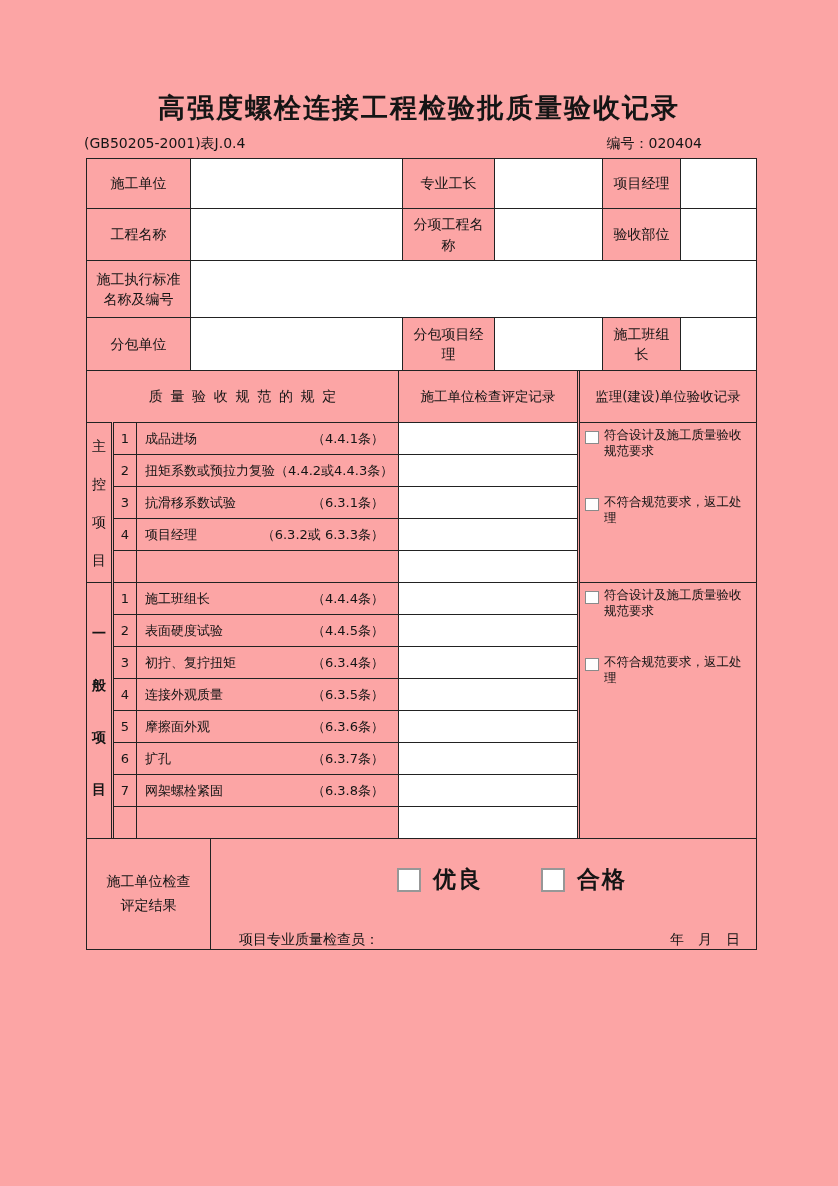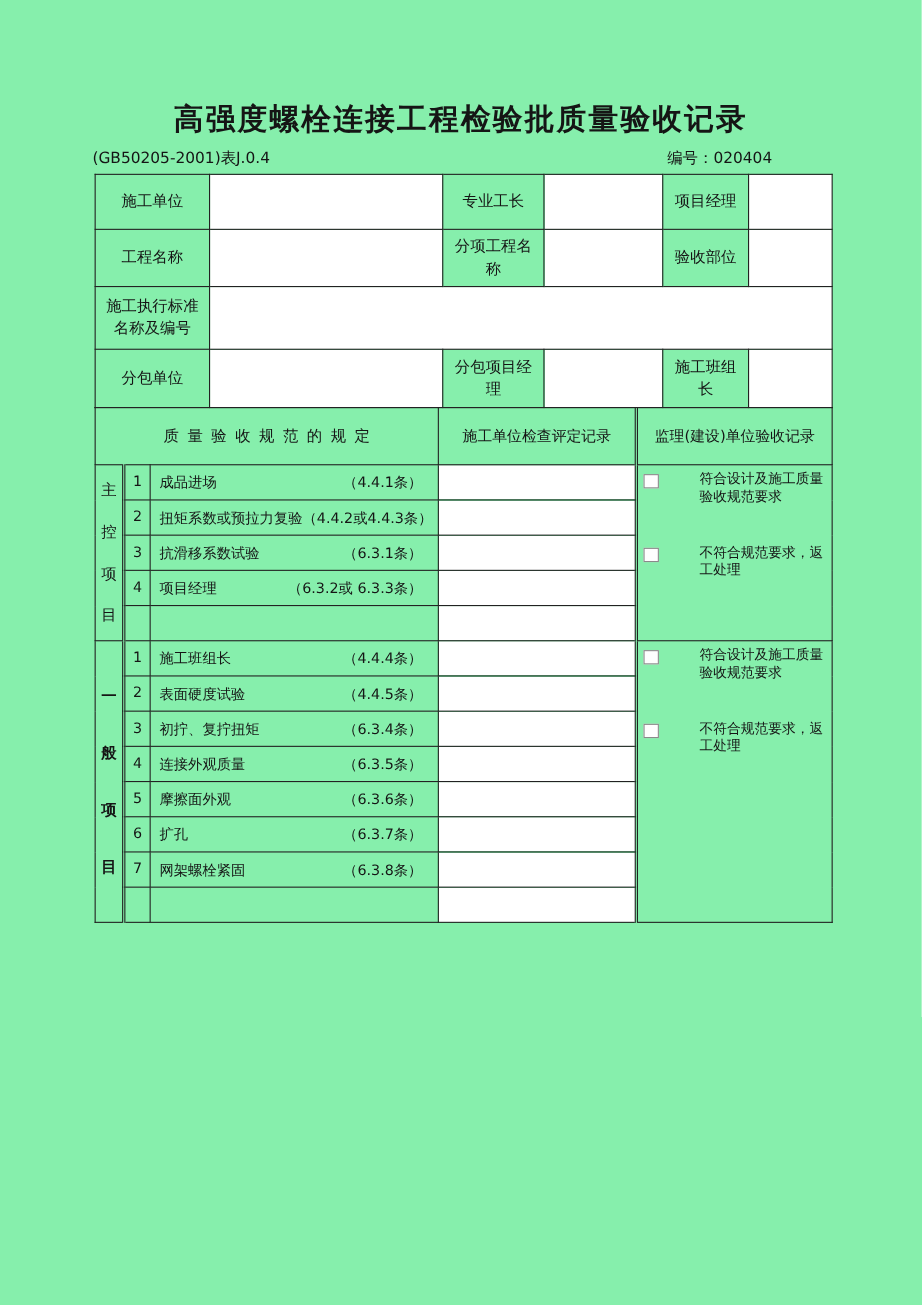--- a/index.html
+++ b/index.html
@@ -1,17 +1,17 @@
 <!DOCTYPE html>
 <html><head>
 <meta charset="utf-8">
 <style>
   html,body { margin:0; padding:0; background:#ffffff; }
   #page {
-    position:relative; width:838px; height:1186px; background:#86efac;
+    position:relative; width:838px; height:1186px; background:#fca5a5;
     font-family:"DejaVu Sans","Liberation Sans",sans-serif; color:#151515;
     overflow:hidden;
   }
   .ttl {
     position:absolute; top:90px; left:0; width:100%;
     text-align:center; font-size:27px; font-weight:bold; letter-spacing:2px;
   }
   .subrow {
     position:absolute; top:135px; left:84px; width:618px;
     display:flex; justify-content:space-between; font-size:14px;
@@ -26,21 +26,21 @@
   .spec-h { text-align:center; letter-spacing:0.55em; text-indent:0.55em; }
   .col-h { text-align:center; font-size:13.5px; }
   .vcell { border-right:3px double #222; text-align:center; }
   .vlabel { width:16px; margin:0 auto; word-break:break-all; font-size:14px; }
   .vl-main { line-height:38px; }
   .vl-gen  { line-height:52px;font-weight:bold; }
   .num { text-align:center; font-size:13px; }
   .item { padding:0; }
   .item-line { display:flex; justify-content:space-between; align-items:center; padding:0 14px 0 8px; font-size:13px; white-space:nowrap;text-align:center; }
   .supcell { border-left:3px double #222; vertical-align:top; padding:4px 3px 0 5px; }
-  .sup-option { display:flex; align-items:flex-start; font-size:12.5px; line-height:1.3;gap:32px; }
+  .sup-option { display:flex; align-items:flex-start; font-size:12.5px; line-height:1.3; }
   .sup-option .cb-sm { flex:0 0 auto; width:12px; height:11px; border:1px solid #8a8a8a; background:#fefefe; margin:4px 5px 0 0; }
   .sup-option.second { margin-top:34px; }
   
   .blabel { text-align:center; line-height:1.7; padding:0 16px; }
   .bcontent { vertical-align:top; position:relative; }
   .cbrow { display:flex; align-items:center; margin:25px 0 0 186px; }
   .cbrow.tight { margin-top:12px; }
   .cb-lg { width:20px; height:20px; border:2px solid #979797; background:#fff; flex:0 0 auto; }
   .cb-lg.second { margin-left:58px; }
   .cbtext { margin-left:12px; font-size:23px; font-weight:bold; letter-spacing:2px; }
@@ -266,16 +266,31 @@
       </tr>
     </tbody>
       </table>
 
     <table id="tblC">
       <colgroup>
           <col style="width:124px">
           <col style="width:546px">
         </colgroup>
       <tbody>
+          <tr style="height:109px">
+        <td class="blabel">施工单位检查评定结果</td>
+        <td class="bcontent">
+          <div class="cbrow">
+            <span class="cb-lg"></span>
+            <span class="cbtext">优良</span>
+            <span class="cb-lg second"></span>
+            <span class="cbtext">合格</span>
+          </div>
+          <div class="sigrow">
+            <span>项目专业质量检查员：</span>
+            <span>年　月　日</span>
+          </div>
+        </td>
+      </tr>
     </tbody>
       </table>
   </div>
 </div>
 
 </body></html>

